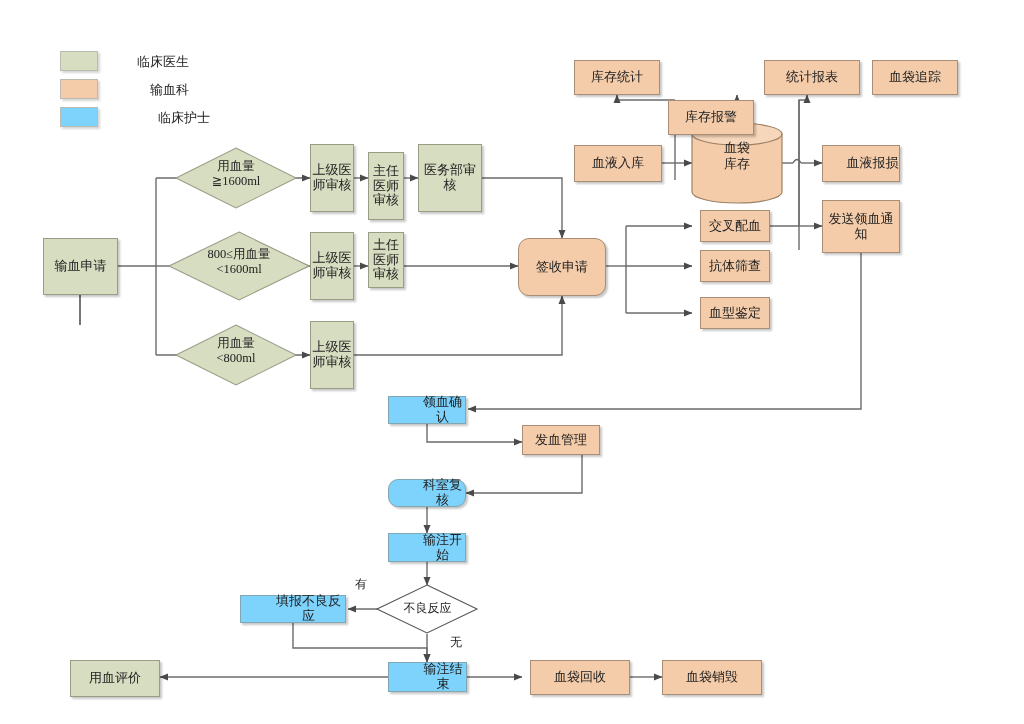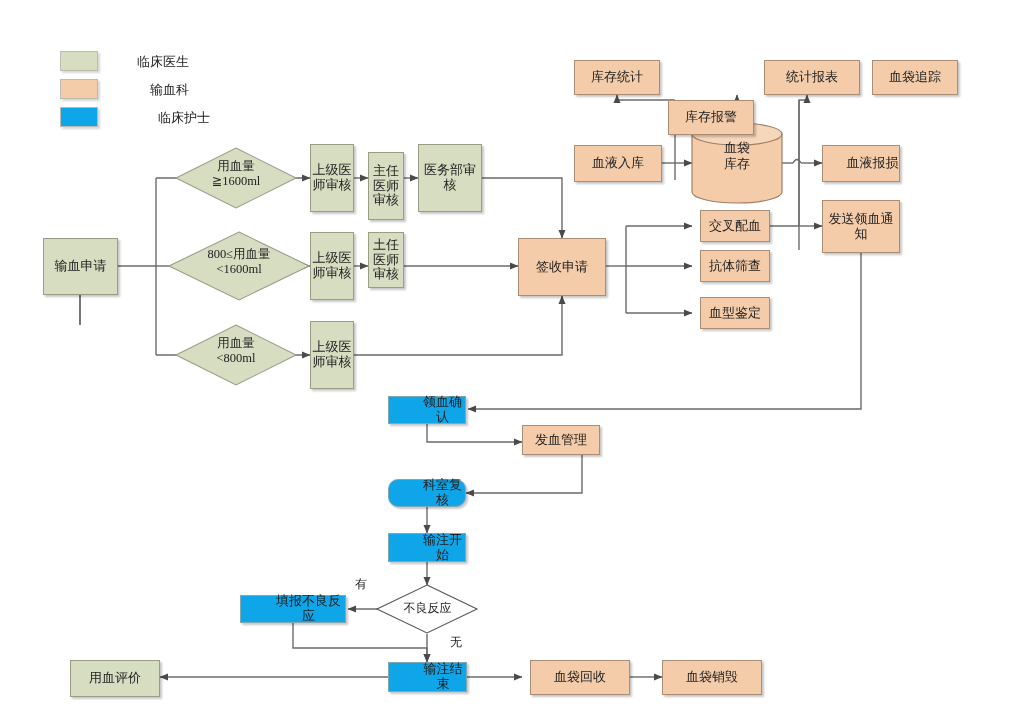--- a/index.html
+++ b/index.html
@@ -31,21 +31,21 @@
     text-align: center;
     font-size: 13px;
     color: #222222;
     line-height: 1.15;
     border: 1px solid #14532d;
     box-shadow: 2px 2px 2px rgba(0,0,0,0.22);
     z-index: 4;
   }
   .green  { background: #d7ddc0; border-color: #9a9c86; }
   .orange { background: #f4ccaa; border-color: #a98d74; }
-  .blue   { background: #0ea5e9; border-color: #7fa7b4; padding-left: 31px; }
+  .blue   { background: #7dd3fc; border-color: #7fa7b4; padding-left: 31px; }
   .swatch {
     position: absolute;
     width: 38px;
     height: 20px;
     box-sizing: border-box;
     border: 1px solid #b9bcae;
     box-shadow: 2px 2px 2px rgba(0,0,0,0.16);
     z-index: 4;
   }
   .legend-label {
@@ -214,21 +214,21 @@
 
   <div class="node green" style="left:310px; top:144px; width:44px; height:68px;">上级医师审核</div>
   <div class="node green" style="left:368px; top:144px; width:36px; height:68px;margin-top:8px;">主任医师审核</div>
   <div class="node green" style="left:418px; top:144px; width:64px; height:68px;">医务部审核</div>
 
   <div class="node green" style="left:310px; top:232px; width:44px; height:68px;">上级医师审核</div>
   <div class="node green" style="left:368px; top:232px; width:36px; height:56px;">土任医师审核</div>
 
   <div class="node green" style="left:310px; top:321px; width:44px; height:68px;">上级医师审核</div>
 
-  <div class="node orange" style="left:518px; top:238px; width:88px; height:58px;">签收申请</div>
+  <div class="node orange" style="left:518px; top:238px; width:88px; height:58px;border-radius:11px;">签收申请</div>
 
   <div class="node orange" style="left:574px; top:60px; width:86px; height:35px;">库存统计</div>
   <div class="node orange" style="left:668px; top:60px; width:86px; height:35px;margin-top:40px;">库存报警</div>
   <div class="node orange" style="left:764px; top:60px; width:96px; height:35px;">统计报表</div>
   <div class="node orange" style="left:872px; top:60px; width:86px; height:35px;">血袋追踪</div>
 
   <div class="node orange" style="left:574px; top:145px; width:88px; height:37px;">血液入库</div>
   <div class="node orange" style="left:822px; top:145px; width:78px; height:37px;padding-left:23px;">血液报损</div>
 
   <div class="node orange" style="left:700px; top:210px; width:70px; height:32px;">交叉配血</div>

